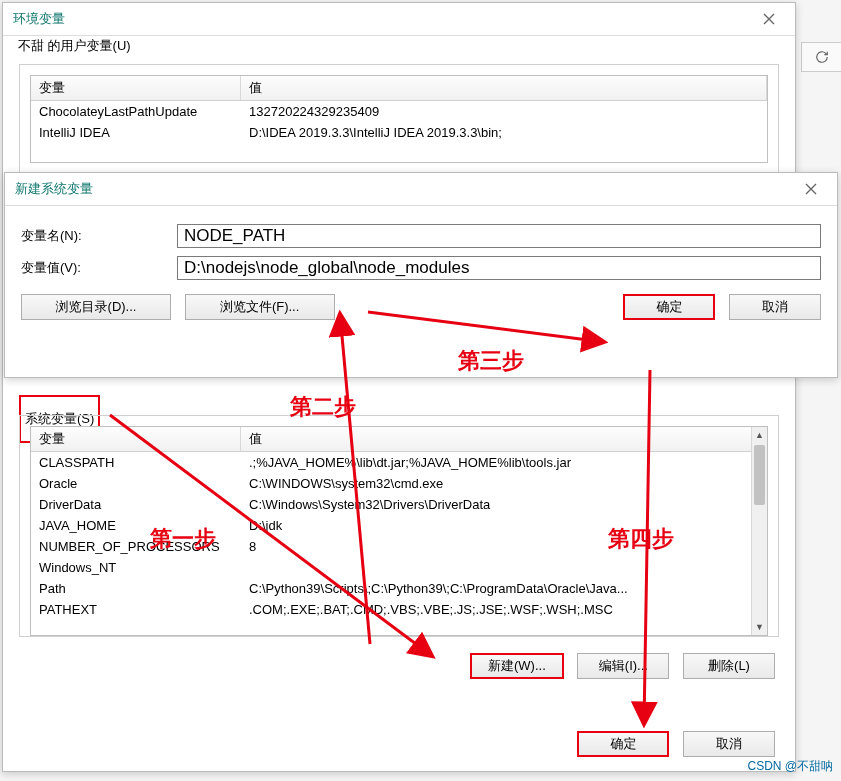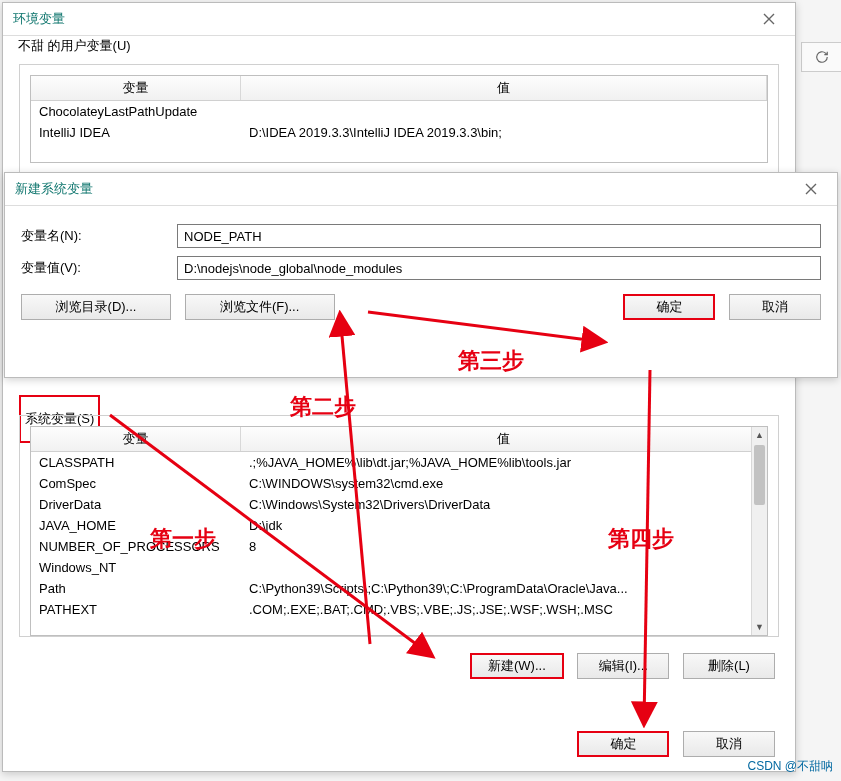--- a/index.html
+++ b/index.html
@@ -4,31 +4,31 @@
 <style>
   * { box-sizing: border-box; font-family: "Microsoft YaHei", "Segoe UI", sans-serif; font-size: 13px; }
   body { margin: 0; padding: 0; width: 841px; height: 781px; background: #f5f5f5; position: relative; overflow: hidden; }
   .dialog { position: absolute; background: #fff; border: 1px solid #bbb; box-shadow: 0 2px 8px rgba(0,0,0,.18); }
   .titlebar { display: flex; align-items: center; justify-content: space-between; padding: 6px 10px; color: #0f766e; border-bottom: 1px solid #ddd; }
   .close { width: 32px; height: 20px; display: flex; align-items: center; justify-content: center; color: #666; }
   .groupbox { border: 1px solid #d0d0d0; margin: 6px 16px 10px; padding: 10px 10px 10px; position: relative; }
   .groupbox-title { position: absolute; top: -10px; left: 8px; background:#fff; padding: 0 4px; }
   .tbl { border: 1px solid #bfbfbf; background:#fff; }
   .tbl-head { display:flex; background: linear-gradient(#fdfdfd,#f1f1f1); border-bottom:1px solid #d0d0d0; }
-  .tbl-head .col { padding: 3px 8px; border-right:1px solid #d8d8d8;text-align:center; }
+  .tbl-head .col { padding: 3px 8px; border-right:1px solid #d8d8d8; }
   .tbl-body { }
   .tbl-row { display:flex; padding: 2px 0; }
   .tbl-row .col { padding: 1px 8px; white-space: nowrap; overflow: hidden; text-overflow: ellipsis;}
   .col-var { width: 210px; }
   .col-val { flex: 1; }
   .btn { display:inline-flex; align-items:center; justify-content:center; min-width: 92px; height: 26px; border:1px solid #adadad; background: linear-gradient(#f8f8f8,#e9e9e9); margin-left:10px; padding: 0 16px;}
   .btn-wide { min-width:150px; }
   .form-row { display:flex; align-items:center; margin: 8px 16px; gap: 16px; }
   .form-label { width: 140px; }
-  .form-input { flex:1; height: 24px; border:1px solid #7a7a7a; padding: 0 6px; font-size:13px;}
+  .form-input { flex:1; height: 24px; border:1px solid #7a7a7a; padding: 0 6px; font-size:17px;}
   .scroll-track { position:absolute; right:0; top:0; bottom:0; width:16px; background:#f0f0f0; border-left:1px solid #d8d8d8;}
   .scroll-thumb { position:absolute; left:2px; right:2px; background:#c2c2c2; border-radius:2px;}
   .scroll-arrow { position:absolute; left:0; right:0; height:16px; display:flex; align-items:center; justify-content:center; color:#555; font-size:9px;}
   .redbox { border: 2px solid #e60012; }
   .redlabel { position:absolute; color:#e60012; font-size:22px; font-weight:700; background: transparent; pointer-events:none; font-family:"KaiTi","Microsoft YaHei",serif;}
   .watermark { position:absolute; right:8px; bottom:6px; color:#0369a1; font-size:12px; }
   .bgbtn { position:absolute; right:0; top:42px; width:40px; height:30px; border:1px solid #ccc; border-right:none; background:#fafafa; display:flex; align-items:center; justify-content:center; color:#666;}
   svg.ann { position:absolute; left:0; top:0; pointer-events:none; }
 </style>
 </head>
@@ -54,20 +54,21 @@
   <div class="groupbox" style="margin-top:28px; height:116px;">
     <div class="groupbox-title" style="top:-28px; left:-6px; background:transparent;">不甜 的用户变量(U)</div>
     <div class="tbl" style="height:88px; position:relative;">
       <div class="tbl-head">
         <div class="col col-var">变量</div>
         <div class="col col-val">值</div>
       </div>
       <div class="tbl-body">
         <div class="tbl-row">
           <div class="col col-var">ChocolateyLastPathUpdate</div>
+          <div class="col col-val">132720224329235409</div>
         </div>
         <div class="tbl-row">
           <div class="col col-var">IntelliJ IDEA</div>
           <div class="col col-val">D:\IDEA 2019.3.3\IntelliJ IDEA 2019.3.3\bin;</div>
         </div>
       </div>
     </div>
   </div>
 
   <div style="position:absolute; left:16px; top:392px;">
@@ -78,21 +79,21 @@
       <div class="tbl-head">
         <div class="col col-var">变量</div>
         <div class="col col-val">值</div>
       </div>
       <div class="tbl-body" style="padding-right:24px;">
         <div class="tbl-row">
             <div class="col col-var">CLASSPATH</div>
             <div class="col col-val">.;%JAVA_HOME%\lib\dt.jar;%JAVA_HOME%lib\tools.jar</div>
           </div>
         <div class="tbl-row">
-            <div class="col col-var">ComSpec</div>
+            <div class="col col-var">Oracle</div>
             <div class="col col-val">C:\WINDOWS\system32\cmd.exe</div>
           </div>
         <div class="tbl-row">
             <div class="col col-var">DriverData</div>
             <div class="col col-val">C:\Windows\System32\Drivers\DriverData</div>
           </div>
         <div class="tbl-row">
             <div class="col col-var">JAVA_HOME</div>
             <div class="col col-val">D:\jdk</div>
           </div>

